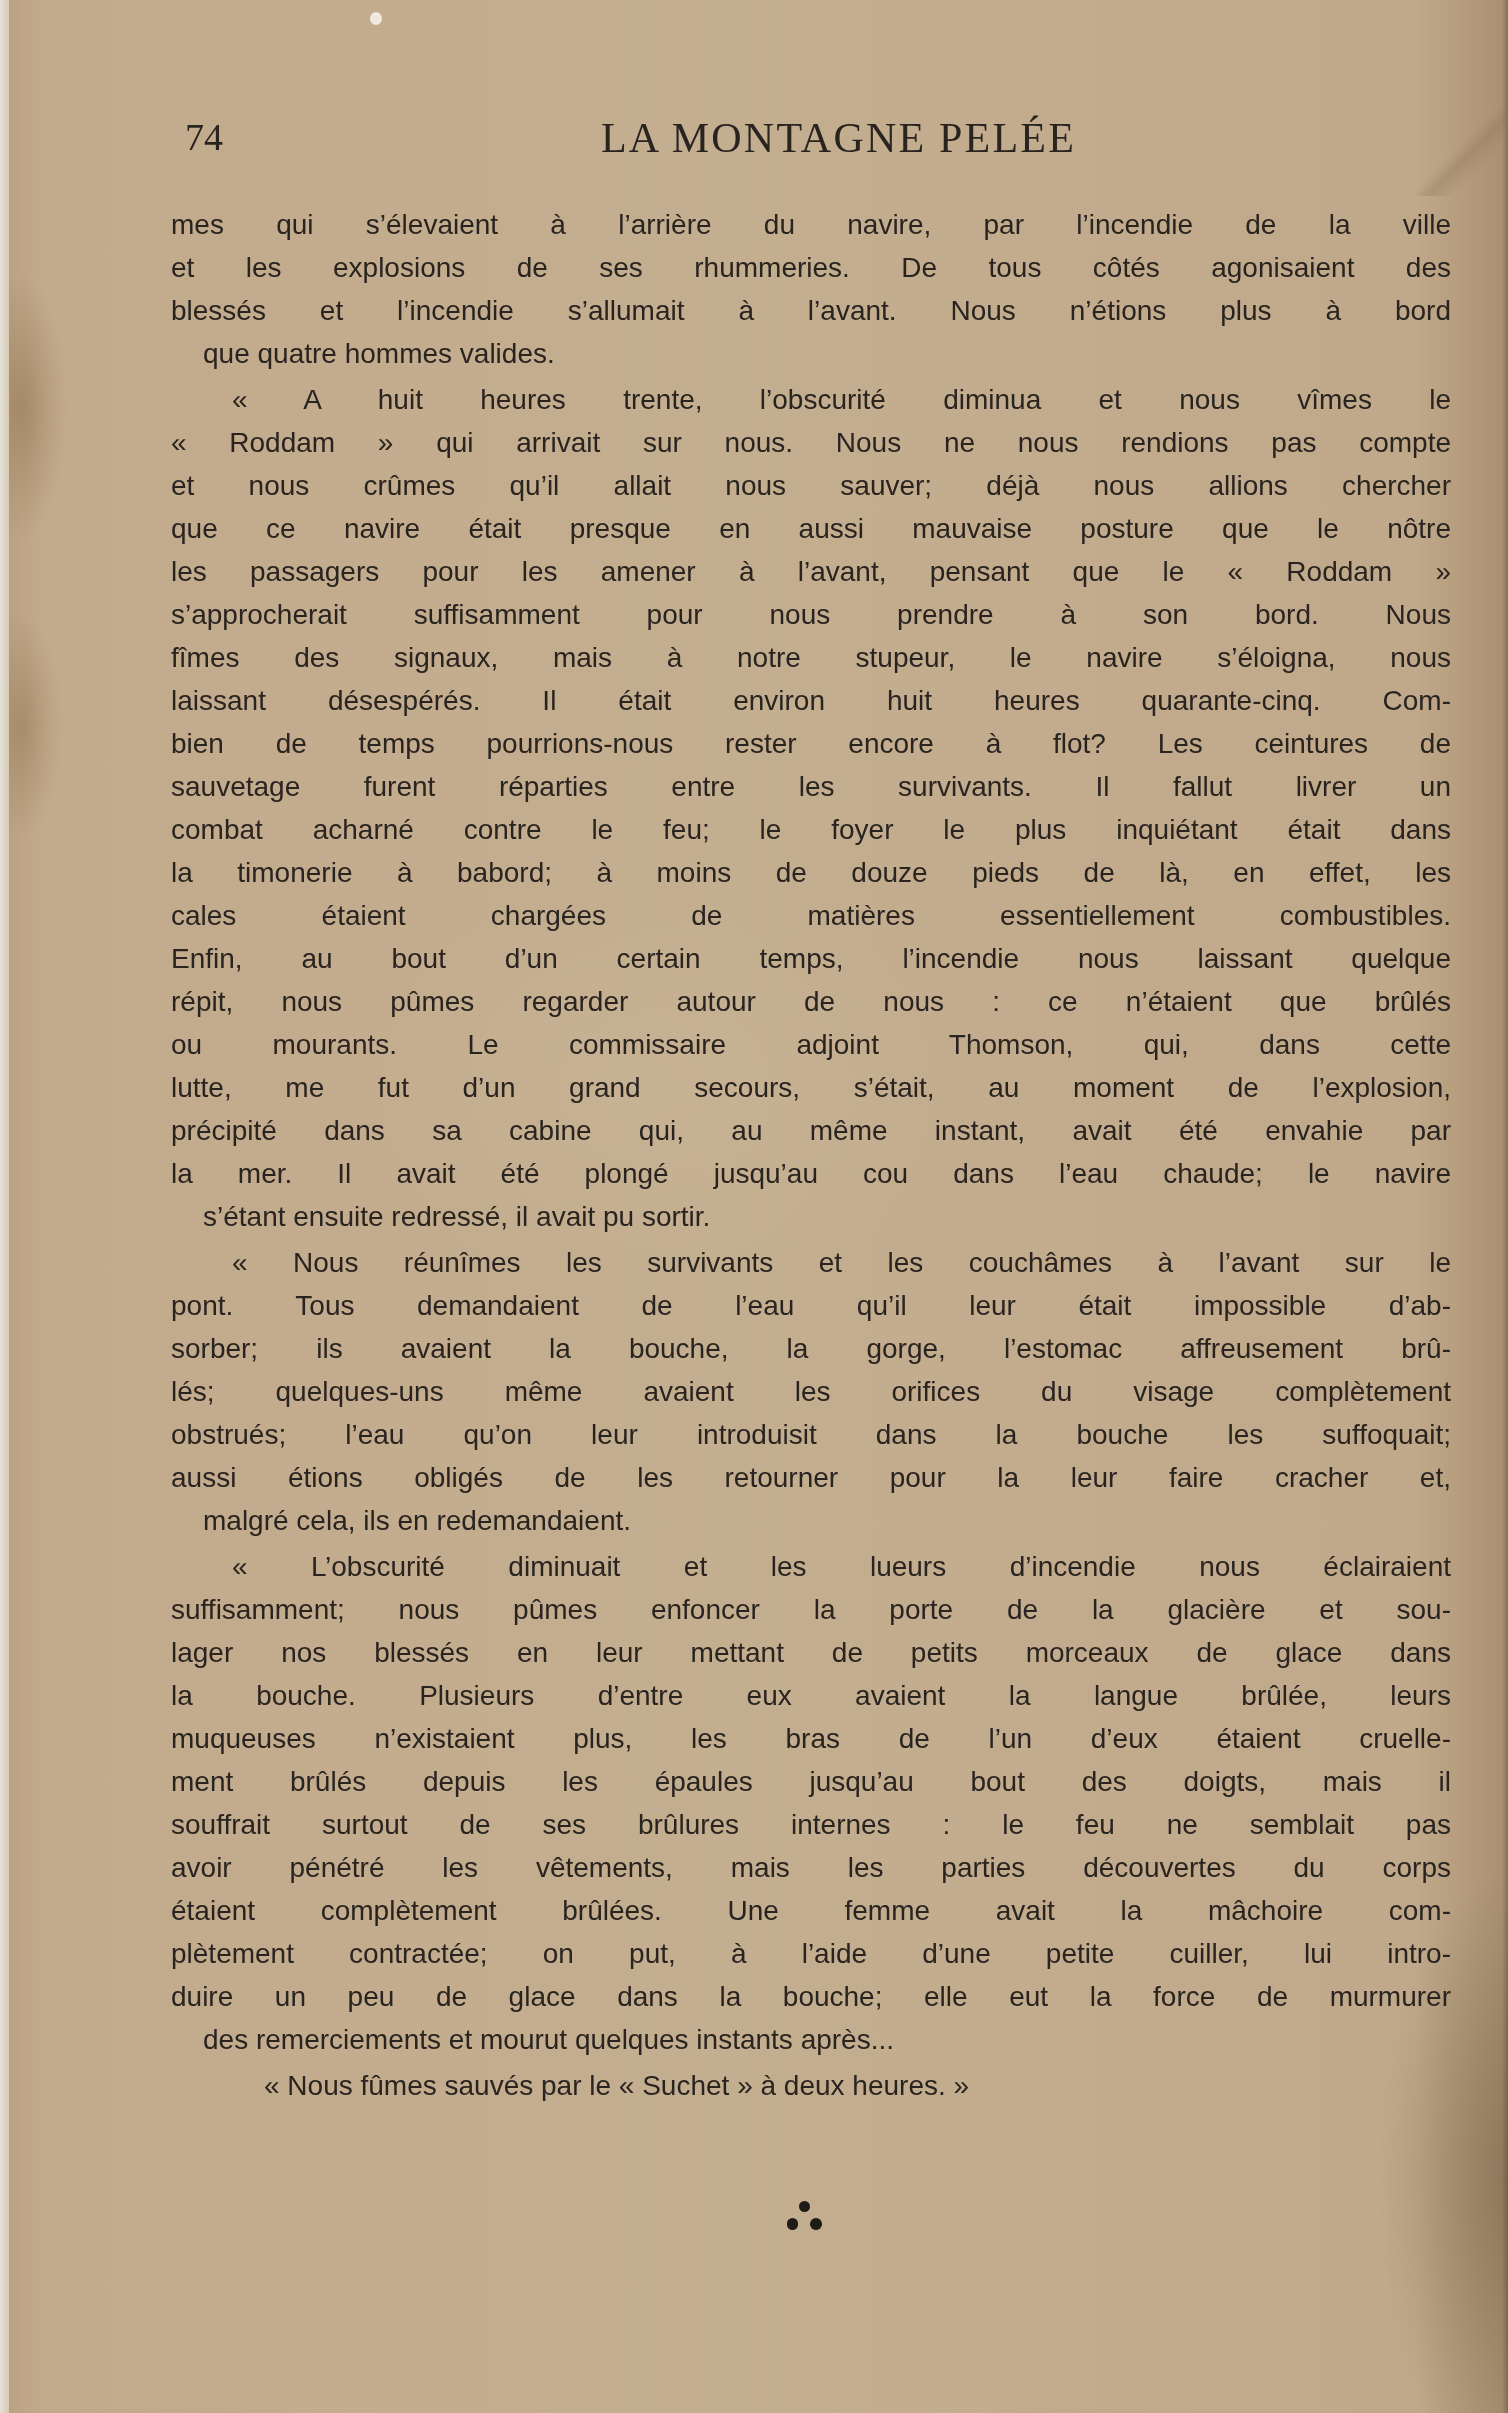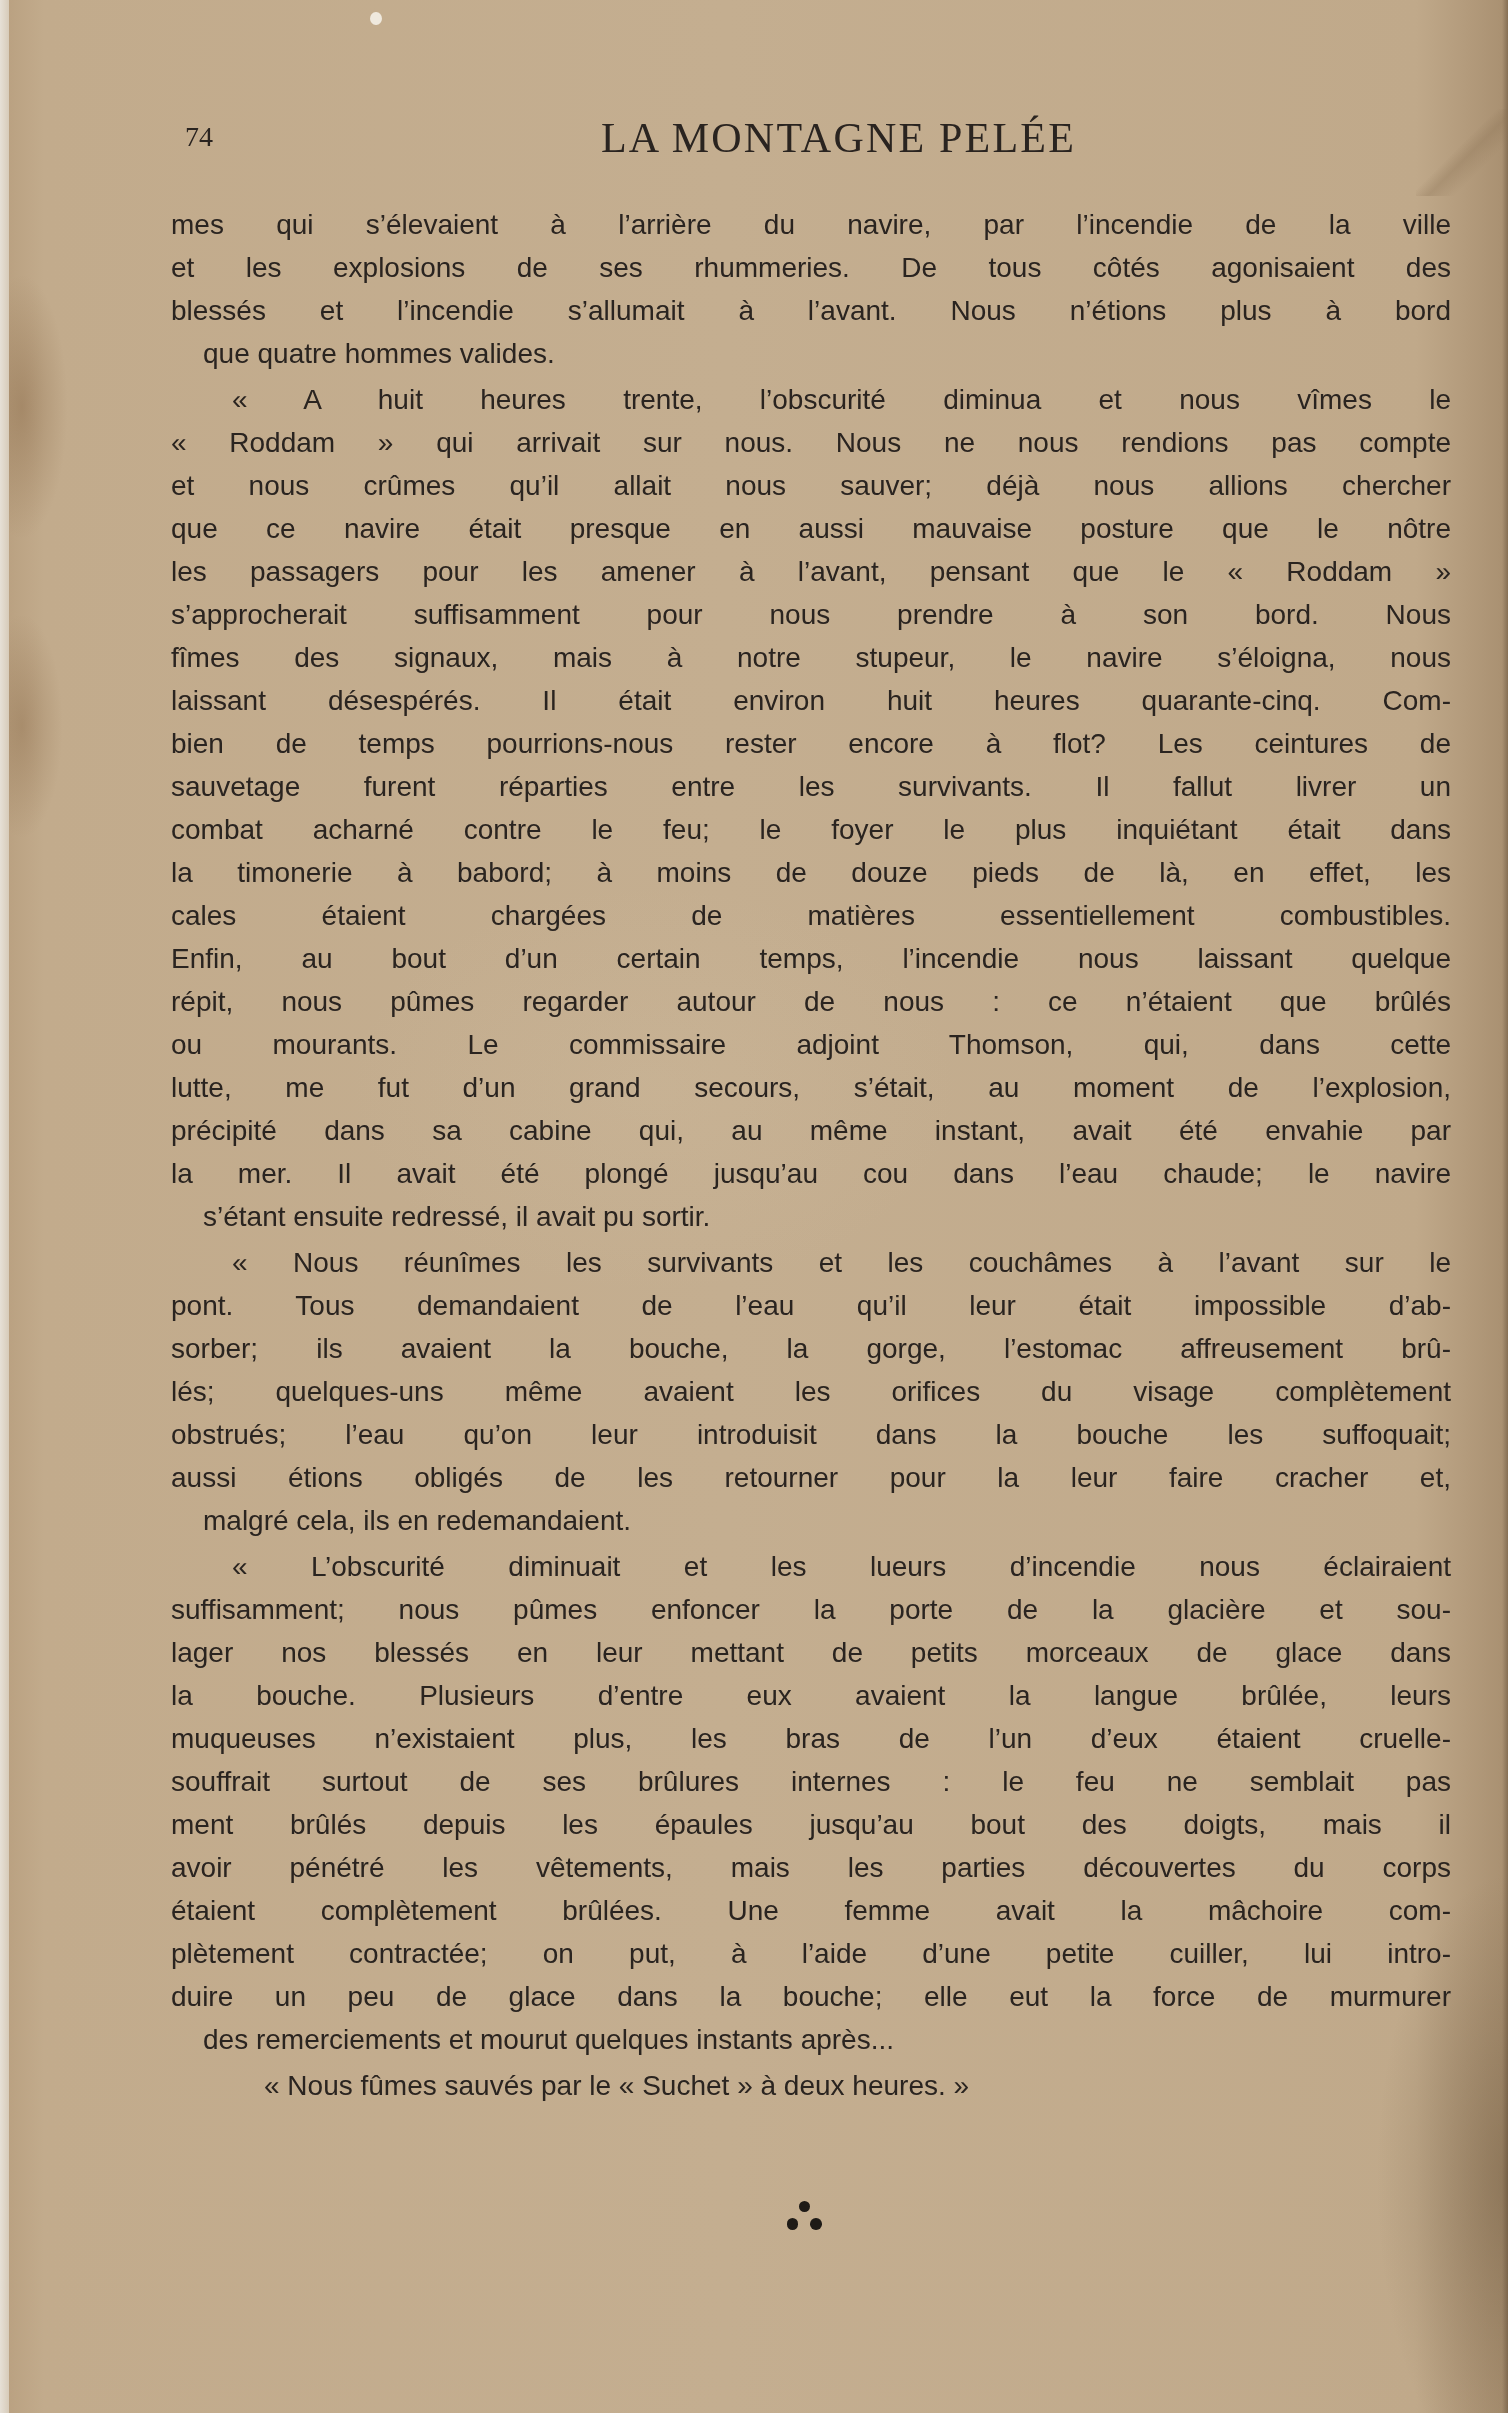--- a/index.html
+++ b/index.html
@@ -31,21 +31,21 @@
   }
   .hole {
     position: absolute; left: 370px; top: 11.6px; width: 11.6px; height: 13px;
     border-radius: 50%; background: #efe9de;
   }
   .header {
     position: absolute; top: 115px; left: 185px; width: 1275px; height: 44px;
     font-family: "Liberation Serif", "DejaVu Serif", serif; color: #2a2420;
   }
   .page-number {
-    position: absolute; left: 0; top: 0; font-size: 28px; line-height: 44px;
+    position: absolute; left: 0; top: 0; font-size: 38px; line-height: 44px;
   }
   .running-title {
     position: absolute; left: 416px; top: 2.9px; font-size: 42px; line-height: 41px;
     letter-spacing: 2.2px;
   }
   .body-text {
     position: absolute; left: 171px; top: 203px; width: 1280px;
     font-family: Liberation Sans, sans-serif;
     font-size: 28px; line-height: 43px; color: #2a2420;
   }
@@ -117,22 +117,22 @@
         <span class="line">obstrués; l’eau qu’on leur introduisit dans la bouche les suffoquait;</span>
         <span class="line">aussi étions obligés de les retourner pour la leur faire cracher et,</span>
         <span class="line last">malgré cela, ils en redemandaient.</span>
       </div>
       <div class="para">
         <span class="line indent">« L’obscurité diminuait et les lueurs d’incendie nous éclairaient</span>
         <span class="line">suffisamment; nous pûmes enfoncer la porte de la glacière et sou-</span>
         <span class="line">lager nos blessés en leur mettant de petits morceaux de glace dans</span>
         <span class="line">la bouche. Plusieurs d’entre eux avaient la langue brûlée, leurs</span>
         <span class="line">muqueuses n’existaient plus, les bras de l’un d’eux étaient cruelle-</span>
+        <span class="line">ment brûlés depuis les épaules jusqu’au bout des doigts, mais il</span>
         <span class="line">souffrait surtout de ses brûlures internes : le feu ne semblait pas</span>
-        <span class="line">ment brûlés depuis les épaules jusqu’au bout des doigts, mais il</span>
         <span class="line">avoir pénétré les vêtements, mais les parties découvertes du corps</span>
         <span class="line">étaient complètement brûlées. Une femme avait la mâchoire com-</span>
         <span class="line">plètement contractée; on put, à l’aide d’une petite cuiller, lui intro-</span>
         <span class="line">duire un peu de glace dans la bouche; elle eut la force de murmurer</span>
         <span class="line last">des remerciements et mourut quelques instants après...</span>
       </div>
       <div class="para">
         <span class="line indent last">« Nous fûmes sauvés par le « Suchet » à deux heures. »</span>
       </div>
     </div>

